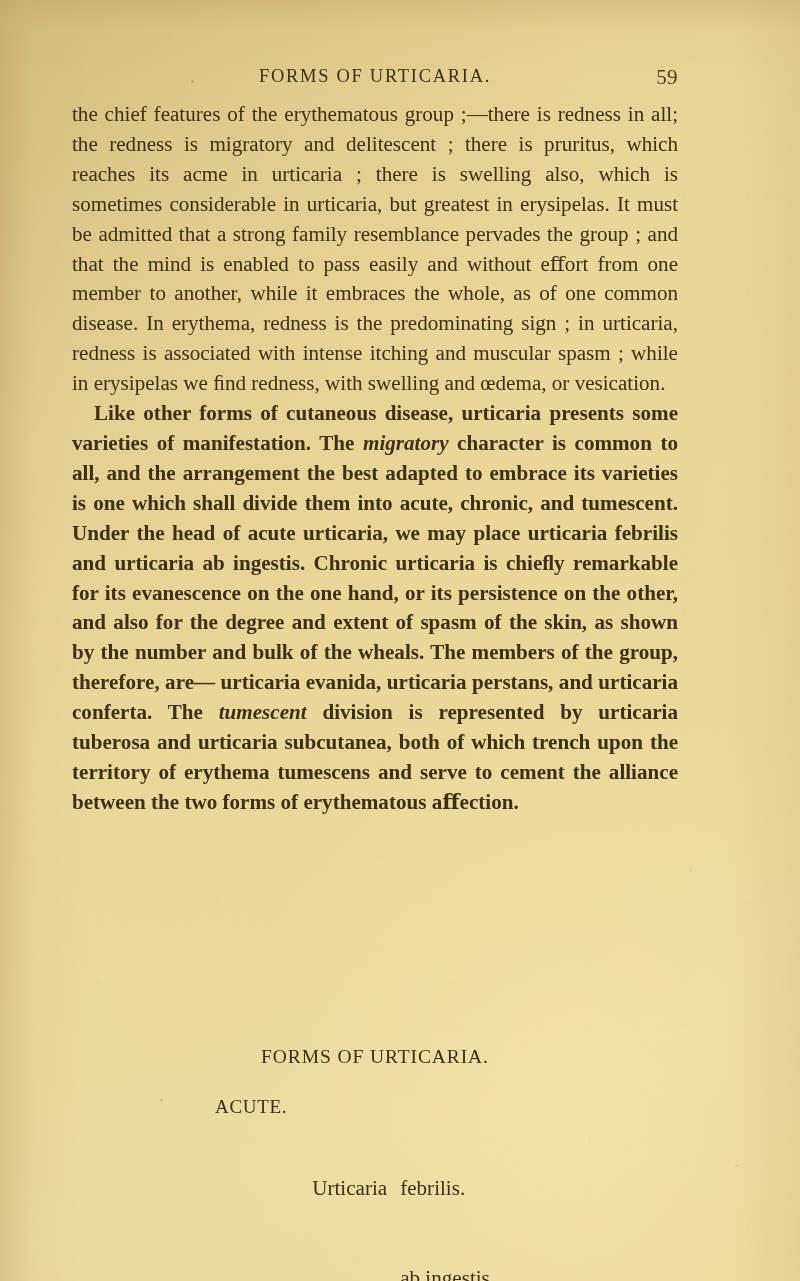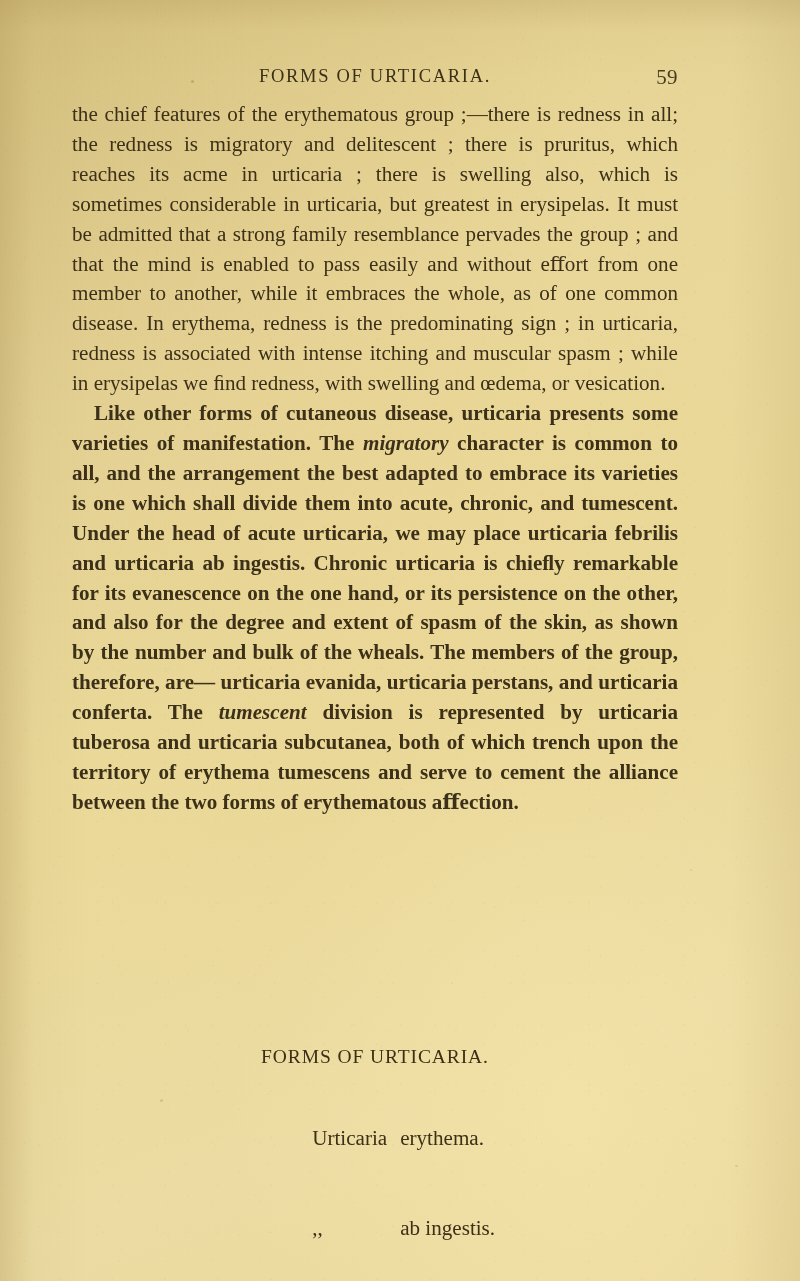--- a/index.html
+++ b/index.html
@@ -177,23 +177,24 @@
     <div class="runhead-folio">59</div>
   </div>
 
   <div class="body-block">
     <p class="para">the chief features of the erythematous group ;—there is redness in all; the redness is migratory and delitescent ; there is pruritus, which reaches its acme in urticaria ; there is swelling also, which is sometimes considerable in urticaria, but greatest in erysipelas. It must be admitted that a strong family resemblance pervades the group ; and that the mind is enabled to pass easily and without eﬀort from one member to another, while it embraces the whole, as of one common disease. In erythema, redness is the predominating sign ; in urticaria, redness is associated with intense itching and muscular spasm ; while in erysipelas we ﬁnd redness, with swelling and œdema, or vesication.</p>
     <p class="para indent">Like other forms of cutaneous disease, urticaria presents some varieties of manifestation. The <em>migratory</em> character is common to all, and the arrangement the best adapted to embrace its varieties is one which shall divide them into acute, chronic, and tumescent. Under the head of acute urticaria, we may place urticaria febrilis and urticaria ab ingestis. Chronic urticaria is chieﬂy remarkable for its evanescence on the one hand, or its persistence on the other, and also for the degree and extent of spasm of the skin, as shown by the number and bulk of the wheals. The members of the group, therefore, are— urticaria evanida, urticaria perstans, and urticaria conferta. The <em>tumescent</em> division is represented by urticaria tuberosa and urticaria subcutanea, both of which trench upon the territory of erythema tumescens and serve to cement the alliance between the two forms of erythematous aﬀection.</p>
   </div>
 
   <div class="tail">
     <p class="tail-head">FORMS OF URTICARIA.</p>
+    <p class="tail-sub">ACUTE.</p>
     <ul class="tail-list">
       <li>
-        <span class="ditto">Urticaria</span><span>erythema.</span>
+        <span class="ditto">Urticaria</span><span>febrilis.</span>
       </li>
       <li>
         <span class="ditto">,,</span><span>ab ingestis.</span>
       </li>
     </ul>
   </div>
 
 </div>
 
 </body></html>

